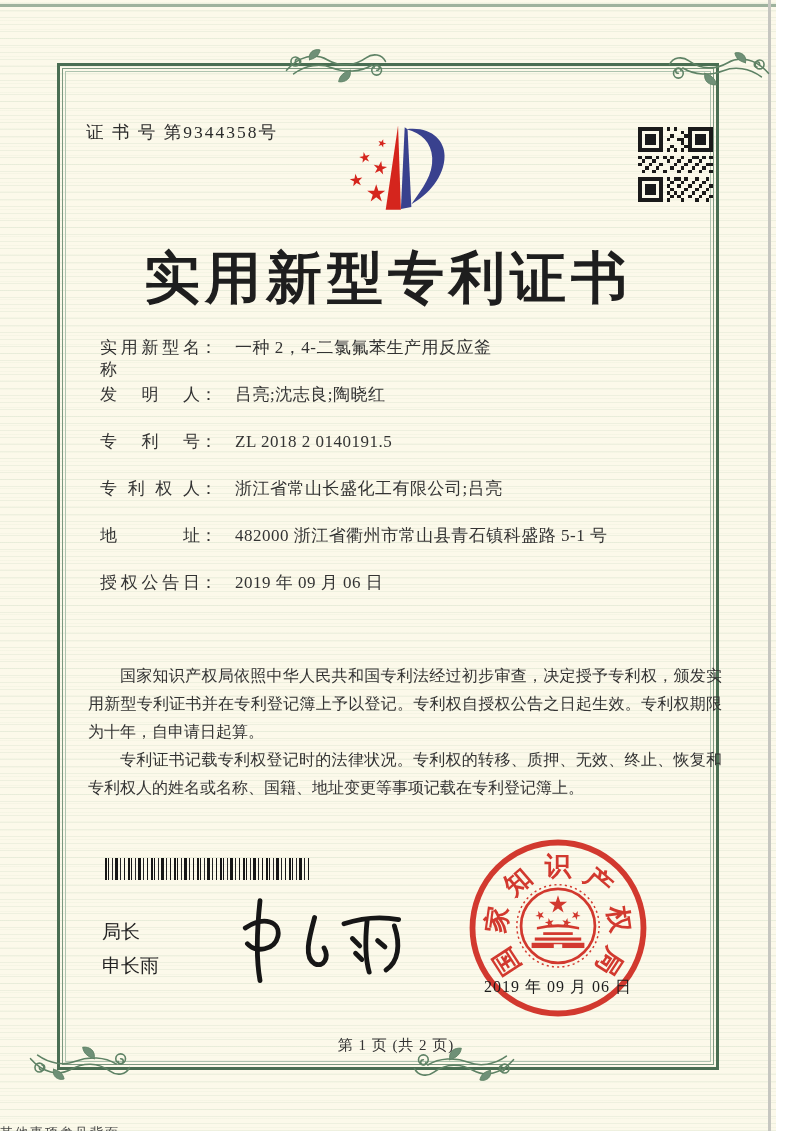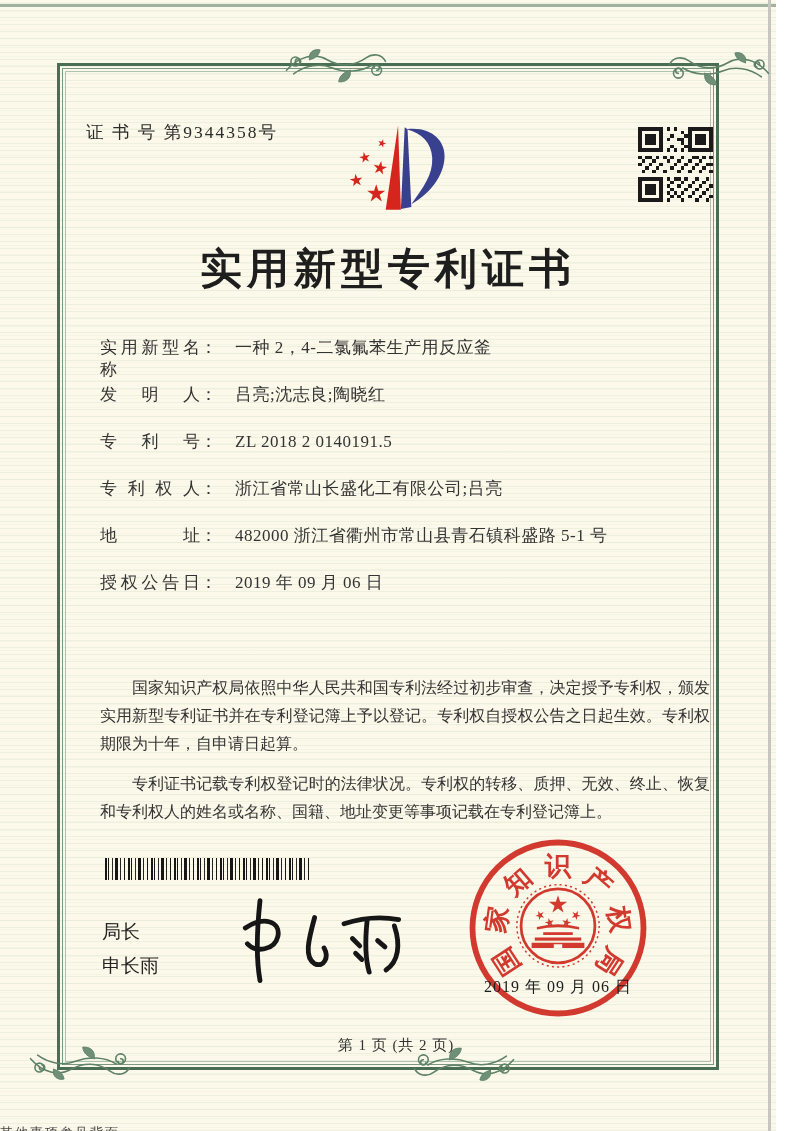--- a/index.html
+++ b/index.html
@@ -25,33 +25,33 @@
   .orn{position:absolute;width:106px;height:56px;}
   .orn-a{left:283px;top:37px;}
   .orn-b{left:666px;top:40px;transform:scaleX(-1);}
   .orn-c{left:27px;top:1036px;transform:rotate(180deg) scaleX(-1);}
   .orn-d{left:411px;top:1037px;transform:rotate(180deg);}
 
   .cert-no{position:absolute;left:86px;top:120px;font-size:17.5px;letter-spacing:2px;color:#2b2b2b;}
   .logo{position:absolute;left:336px;top:114px;width:126px;height:112px;}
   .qr{position:absolute;left:638px;top:127px;width:75px;height:75px;}
   .title{position:absolute;left:0;right:0;top:241px;text-align:center;
-         font-size:42px;font-weight:600;letter-spacing:5px;color:#1e1e1e;}
+         font-size:56px;font-weight:600;letter-spacing:5px;color:#1e1e1e;}
 
   .fields{position:absolute;left:100px;top:337px;width:625px;font-size:17px;color:#333;}
   .frow{position:relative;height:47px;line-height:22px;}
   .flabel{display:inline-block;width:100px;text-align:justify;text-align-last:justify;vertical-align:top;}
   .fcolon{display:inline-block;vertical-align:top;}
   .fvalue{display:inline-block;vertical-align:top;margin-left:18px;letter-spacing:.5px;}
   .fpair2{position:absolute;left:300px;top:0;white-space:nowrap;}
   .fpair2 .flabel{width:85px;}
 
   .paras{position:absolute;left:88px;top:662px;width:634px;font-size:16px;line-height:28px;
          text-align:justify;color:#333;}
-  .paras p{margin:12px;text-indent:2em;}
+  .paras p{margin:0;text-indent:2em;}
 
   .barcode{position:absolute;left:105px;top:858px;width:205px;height:22px;
     background:repeating-linear-gradient(90deg,
       #161616 0 2px, transparent 2px 3px,
       #161616 3px 4px, transparent 4px 7px,
       #2a2a2a 7px 8px, transparent 8px 10px,
       #161616 10px 13px, transparent 13px 15px,
       #232323 15px 16px, transparent 16px 19px,
       #161616 19px 20px, transparent 20px 23px);
   }

